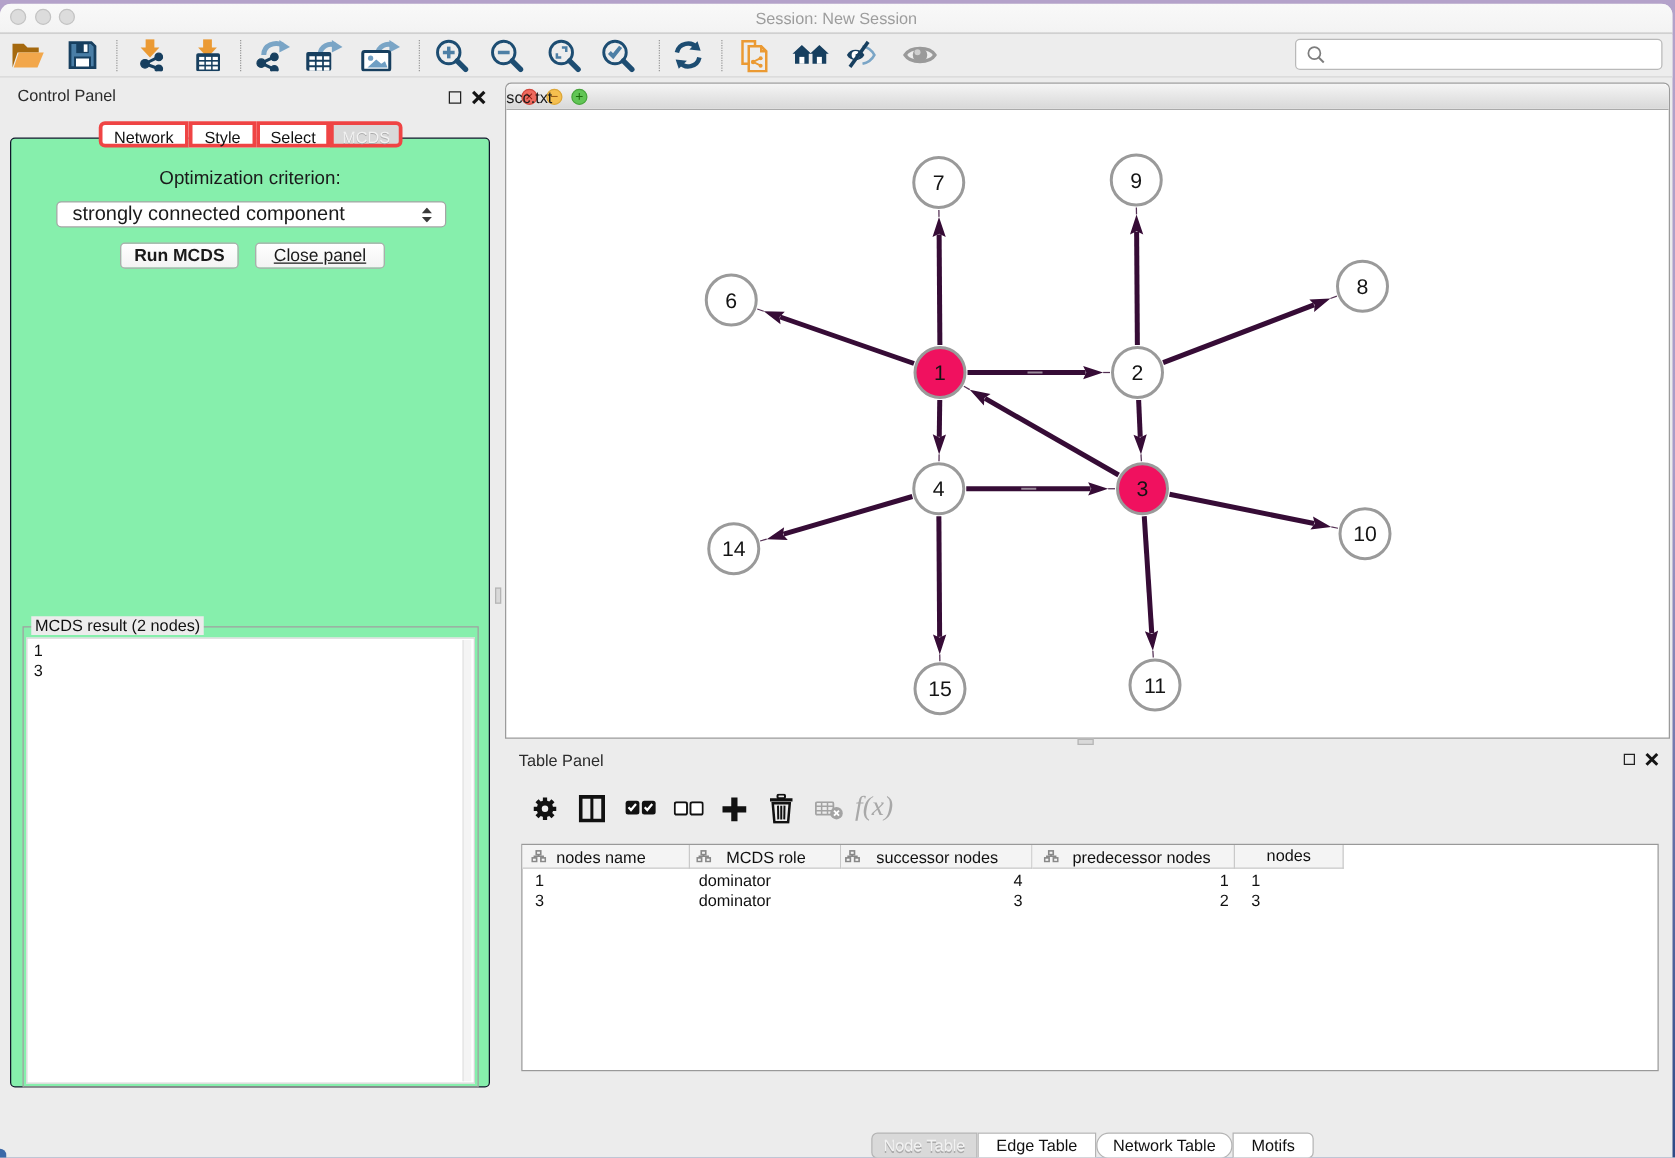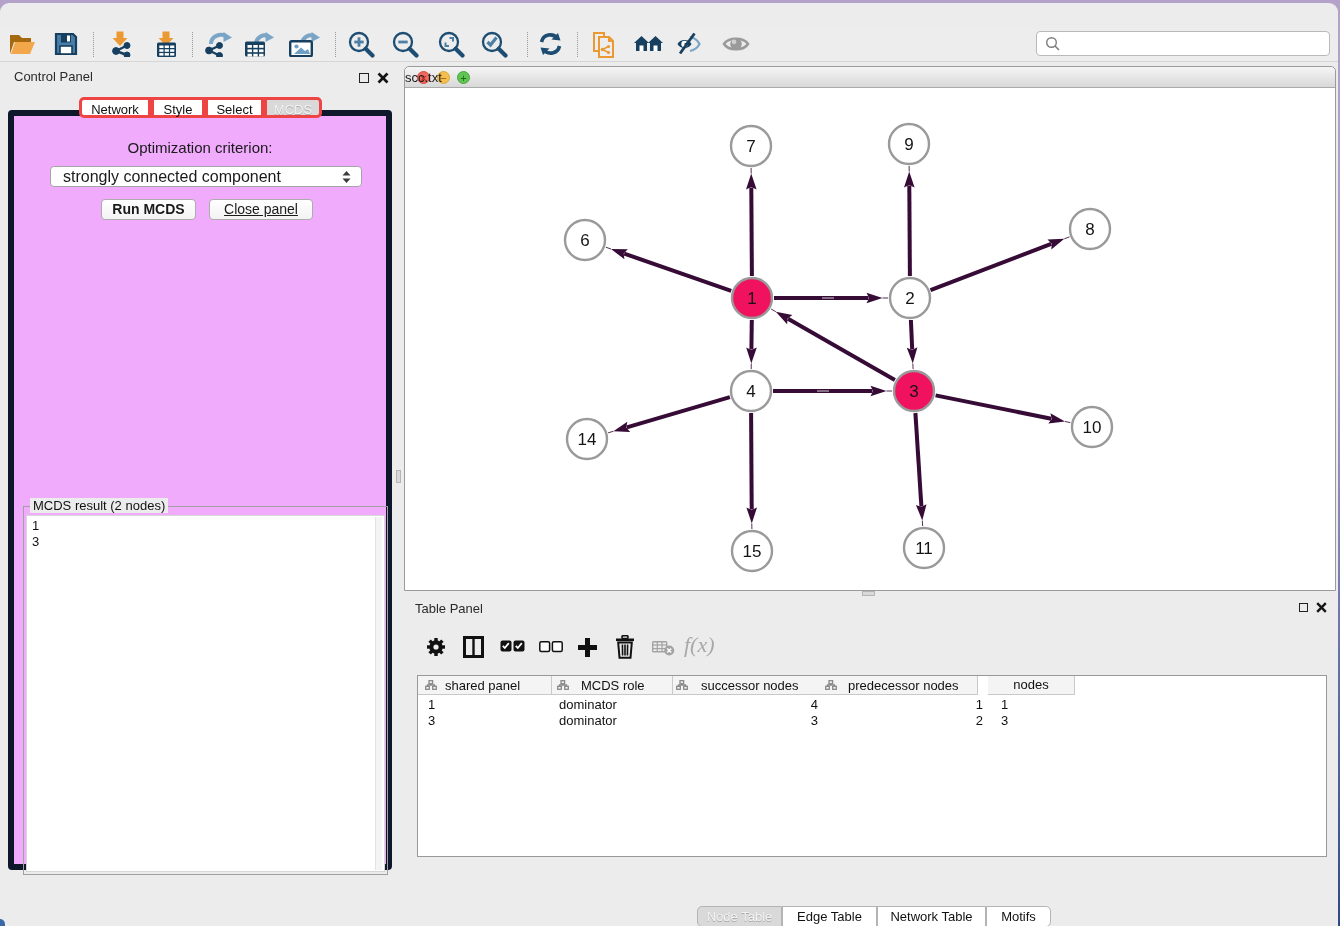--- a/index.html
+++ b/index.html
@@ -14,21 +14,21 @@
 
 #toolbar { position:absolute; left:0; top:25px; right:0; height:34px; background:#ededed; border-bottom:1px solid #d6d6d6; }
 .tsep { position:absolute; top:4px; height:25px; width:0; border-left:1px dotted #9a9a9a; }
 .ticon { position:absolute; top:3px; }
 #searchbox { position:absolute; left:1036px; top:3px; width:294px; height:25px; background:#fff; border:1px solid #b9b9b9; border-radius:4px; }
 
 #cp-title { position:absolute; left:14px; top:66px; font-size:13px; color:#2b2b2b; }
 
 .tab { position:absolute; top:94px; height:21px; border:3px solid #ef4444; background:#fff; font-size:13px; color:#111; text-align:center; line-height:19px; z-index:3; }
 
-#cp-body { position:absolute; left:8px; top:107px; width:384px; height:760px; background:#f0abfc; border:6px solid #0f172a; border-radius:4px; }
+#cp-body { position:absolute; left:8px; top:107px; width:384px; height:760px; background:#86efac; border:1px solid #0f172a; border-radius:4px; }
 #opt-label { position:absolute; left:0; top:23px; width:100%; text-align:center; font-size:15px; color:#1a1a1a; }
 #combo { position:absolute; left:36px; top:50px; width:312px; height:21px; background:#fff; border:1px solid #a5a5a5; border-radius:4px; font-size:16px; color:#1a1a1a; line-height:19px; padding-left:12px; }
 .btn { position:absolute; top:83px; height:21px; background:linear-gradient(#ffffff,#f3f3f3); border:1px solid #acacac; border-radius:4px; font-size:14px; color:#1a1a1a; text-align:center; line-height:19px; }
 #fieldset { position:absolute; left:9px; top:390px; width:365px; height:369px; border:1px solid #a0a0a0; }
 #fieldset-legend { position:absolute; left:6px; top:-9px; background:#ececec; padding:0 3px; font-size:13px; color:#111; }
 #fs-white { position:absolute; left:2px; top:8px; right:2px; bottom:2px; background:#fff; border:1px solid #d7d7d7; font-size:13px; color:#111; padding:2px 0 0 5px; line-height:16px; }
 #fs-scroll { position:absolute; right:2px; top:1px; bottom:1px; width:7px; background:#f4f4f4; border-left:1px solid #e2e2e2; }
 
 #vdiv-handle { position:absolute; left:396px; top:467px; width:5px; height:13px; background:#d9d9d9; border:1px solid #b5b5b5; }
 
@@ -46,20 +46,26 @@
 
 #statusbar { position:absolute; left:0; right:0; top:886px; bottom:0; background:#ededed; border-top:1px solid #c8c8c8; }
 #listbtn { position:absolute; left:10px; top:10px; width:28px; height:20px; background:#fff; border:1px solid #ababab; }
 #membtn { position:absolute; right:10px; top:8px; width:75px; height:24px; background:#fcfcfc; border:1px solid #ababab; font-size:13px; color:#111; }
 .hicon { display:inline-block; vertical-align:-1px; }
 .tabsel { background:#d9d9d9 !important; color:#f2f2f2 !important; text-shadow:0 1px 0 #aaa; }
 </style>
 </head>
 <body>
 <div id="win">
+  <div id="titlebar">
+    <div class="tl-circle" style="left:8px;"></div>
+    <div class="tl-circle" style="left:28px;"></div>
+    <div class="tl-circle" style="left:47px;"></div>
+    <div id="title-text">Session: New Session</div>
+  </div>
   <div id="toolbar">
     <svg class="ticon" style="left:8px;" width="29" height="26" viewBox="0 0 29 26">
       <path d="M2,23 L2,4 L11,4 L14,7 L23,7 L23,11 L6,11 Z" fill="#a5690f"></path>
       <path d="M7,11 L27,11 L22,23 L3,23 Z" fill="#f2a74b"></path>
     </svg>
     <svg class="ticon" style="left:53px;" width="26" height="26" viewBox="0 0 26 26">
       <path d="M3,3 h17 l3,3 v17 h-20 z" fill="#4a7ea6" stroke="#173f5f" stroke-width="2.2"></path>
       <rect x="8" y="3.5" width="10" height="8" fill="#173f5f"></rect>
       <rect x="14" y="4.5" width="3" height="6" fill="#fff"></rect>
       <rect x="7" y="15" width="12" height="8" fill="#fff" stroke="#173f5f" stroke-width="1.6"></rect>
@@ -388,38 +394,38 @@
     <div class="abs" style="left:684px;top:629px;font-family:'Liberation Serif',serif;font-style:italic;font-size:22px;color:#a8a8a8;">f(x)</div>
   </div>
   <div id="tp-table">
     <div class="th" style="left:0;width:134px;"><svg class="hicon" style="margin:4px 0 0 7px;" width="12" height="10" viewBox="0 0 12 10">
           <g fill="none" stroke="#888" stroke-width="1.3">
             <rect x="4" y="0.7" width="3.6" height="3"></rect>
             <rect x="0.7" y="6.3" width="3.6" height="3"></rect>
             <rect x="7.7" y="6.3" width="3.6" height="3"></rect>
             <path d="M5.8,3.7 v1.3 M2.5,6.3 v-1.3 h7 v1.3"></path>
           </g>
-        </svg><span style="position:absolute;left:27px;top:2px;">shared panel</span></div>
+        </svg><span style="position:absolute;left:27px;top:2px;">nodes name</span></div>
     <div class="th" style="left:134px;width:121px;"><svg class="hicon" style="margin:4px 0 0 5px;" width="12" height="10" viewBox="0 0 12 10">
           <g fill="none" stroke="#888" stroke-width="1.3">
             <rect x="4" y="0.7" width="3.6" height="3"></rect>
             <rect x="0.7" y="6.3" width="3.6" height="3"></rect>
             <rect x="7.7" y="6.3" width="3.6" height="3"></rect>
             <path d="M5.8,3.7 v1.3 M2.5,6.3 v-1.3 h7 v1.3"></path>
           </g>
         </svg><span style="position:absolute;left:29px;top:2px;">MCDS role</span></div>
     <div class="th" style="left:255px;width:153px;text-decoration:underline;"><svg class="hicon" style="margin:4px 0 0 3px;" width="12" height="10" viewBox="0 0 12 10">
           <g fill="none" stroke="#888" stroke-width="1.3">
             <rect x="4" y="0.7" width="3.6" height="3"></rect>
             <rect x="0.7" y="6.3" width="3.6" height="3"></rect>
             <rect x="7.7" y="6.3" width="3.6" height="3"></rect>
             <path d="M5.8,3.7 v1.3 M2.5,6.3 v-1.3 h7 v1.3"></path>
           </g>
         </svg><span style="position:absolute;left:28px;top:2px;">successor nodes</span></div>
-    <div class="th" style="left:398px;width:162px;"><svg class="hicon" style="margin:4px 0 0 9px;" width="12" height="10" viewBox="0 0 12 10">
+    <div class="th" style="left:408px;width:162px;"><svg class="hicon" style="margin:4px 0 0 9px;" width="12" height="10" viewBox="0 0 12 10">
           <g fill="none" stroke="#888" stroke-width="1.3">
             <rect x="4" y="0.7" width="3.6" height="3"></rect>
             <rect x="0.7" y="6.3" width="3.6" height="3"></rect>
             <rect x="7.7" y="6.3" width="3.6" height="3"></rect>
             <path d="M5.8,3.7 v1.3 M2.5,6.3 v-1.3 h7 v1.3"></path>
           </g>
         </svg><span style="position:absolute;left:32px;top:2px;">predecessor nodes</span></div>
     <div class="th" style="left:570px;width:87px;text-align:center;line-height:18px;">nodes</div>
     <div class="td" style="left:10px;top:21px;">1</div>
     <div class="td" style="left:141px;top:21px;">dominator</div>
@@ -427,16 +433,16 @@
     <div class="td" style="left:408px;top:21px;width:157px;text-align:right;">1</div>
     <div class="td" style="left:583px;top:21px;">1</div>
     <div class="td" style="left:10px;top:37px;">3</div>
     <div class="td" style="left:141px;top:37px;">dominator</div>
     <div class="td" style="left:255px;top:37px;width:145px;text-align:right;">3</div>
     <div class="td" style="left:408px;top:37px;width:157px;text-align:right;">2</div>
     <div class="td" style="left:583px;top:37px;">3</div>
   </div>
   <div class="btab tabsel" style="left:697px;width:85px;border-radius:5px 0 0 5px;">Node Table</div>
   <div class="btab" style="left:782px;width:95px;">Edge Table</div>
-  <div class="btab" style="left:877px;width:109px;">Network Table</div>
+  <div class="btab" style="left:877px;width:109px;border-radius:10px;">Network Table</div>
   <div class="btab" style="left:986px;width:65px;border-radius:0 5px 5px 0;">Motifs</div>
 </div>
 <div style="position:absolute;left:0;top:919px;width:5px;height:7px;background:#3b69a8;border-radius:0 6px 0 0;"></div>
 
 </body></html>

